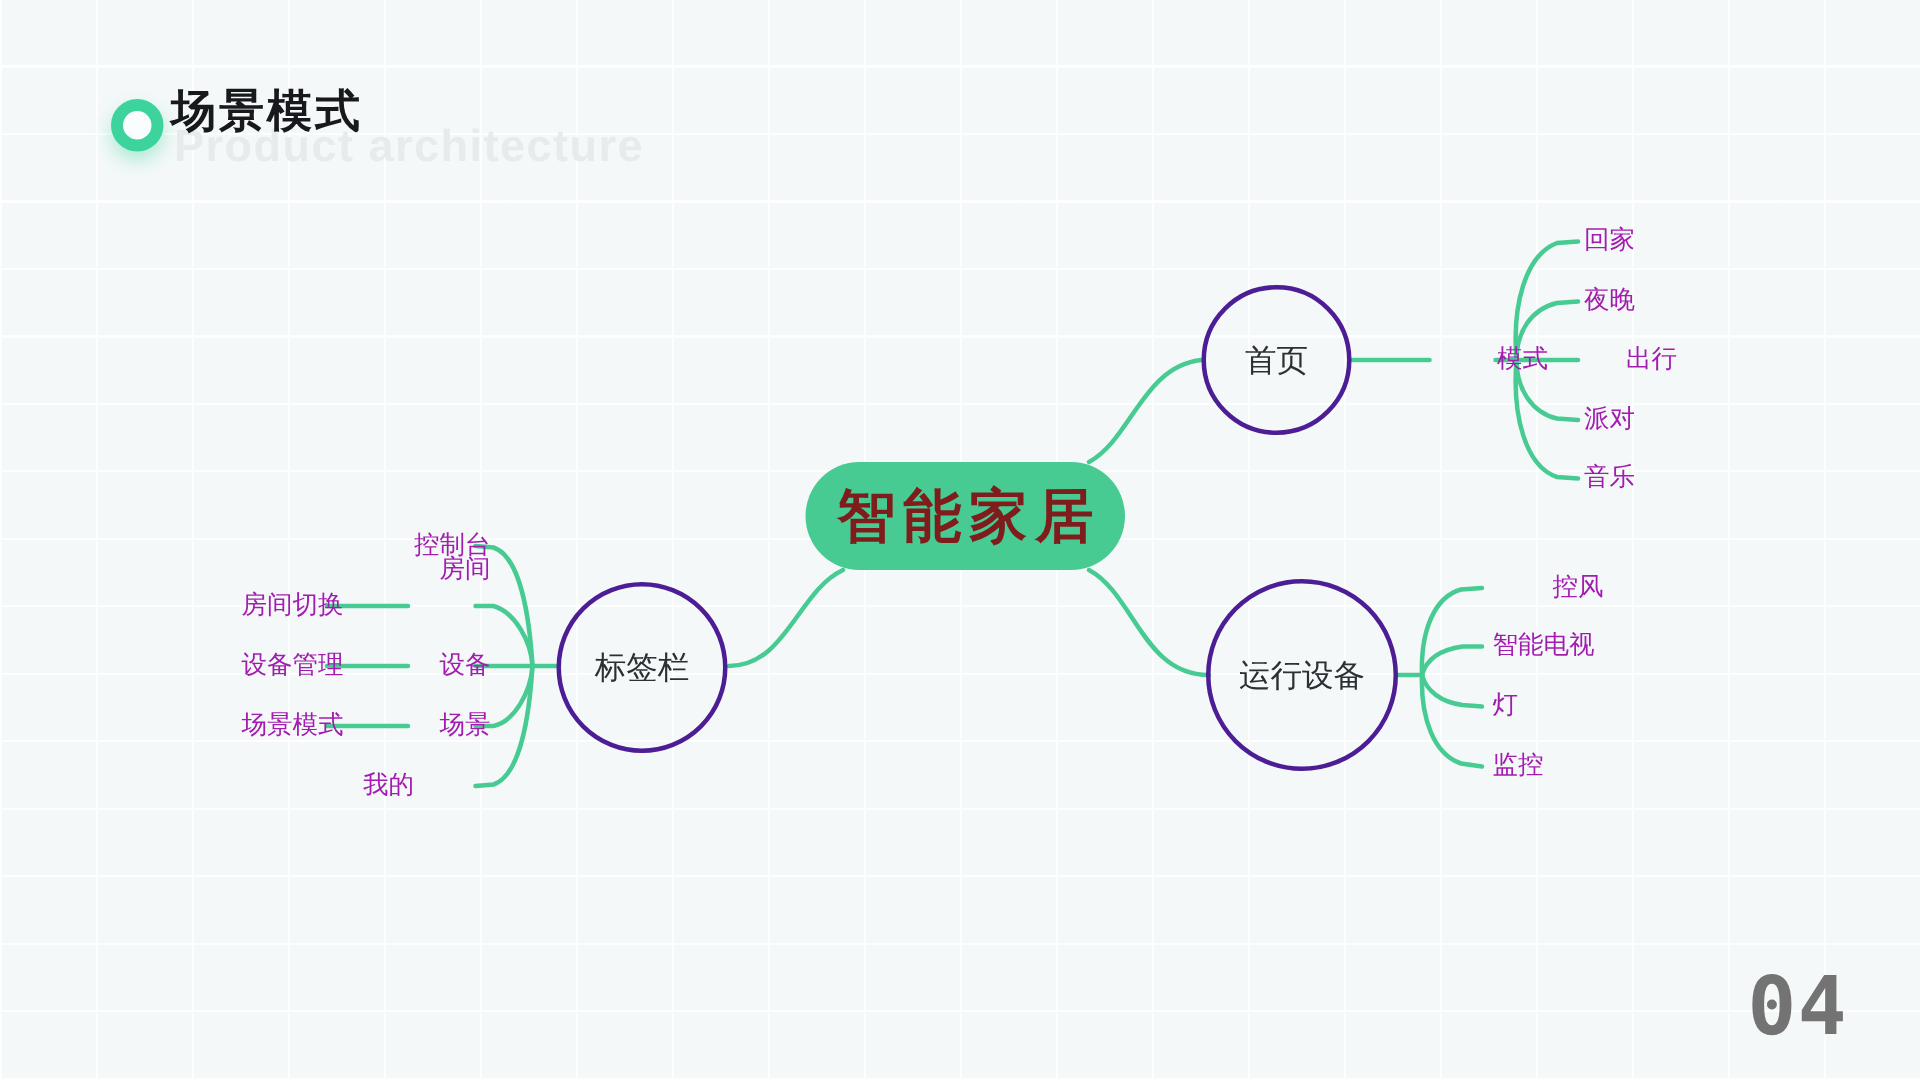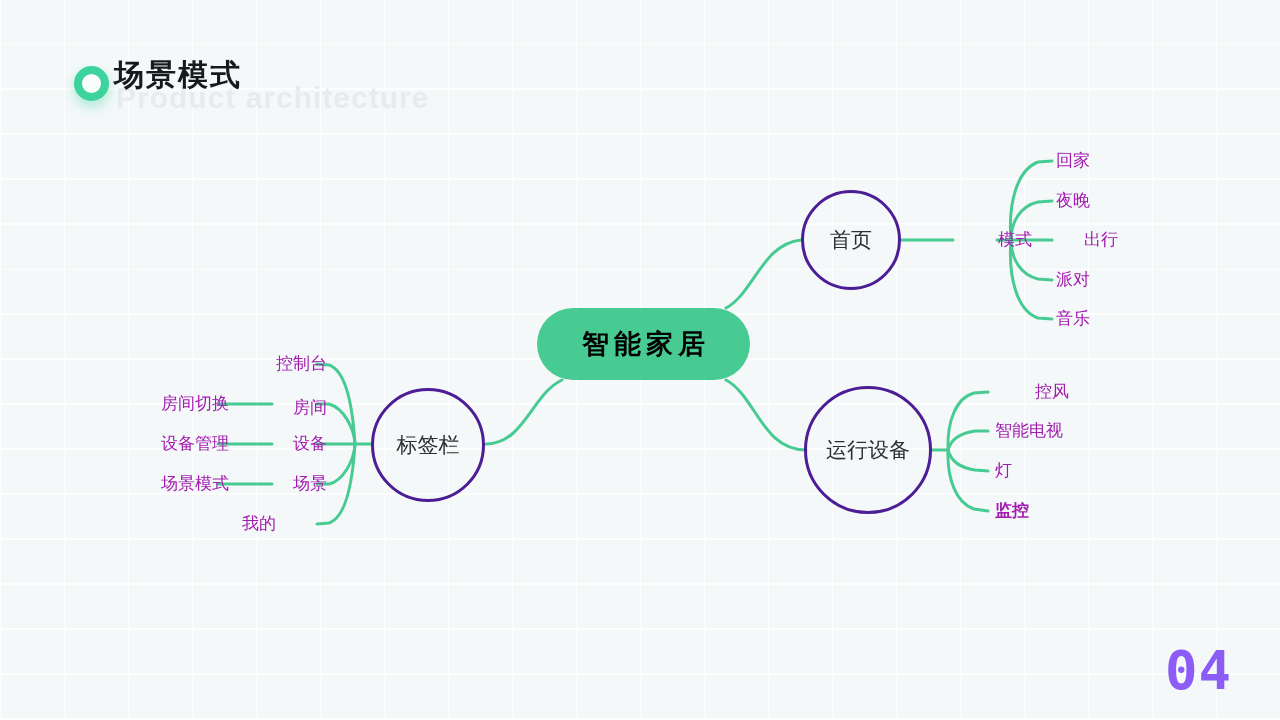--- a/index.html
+++ b/index.html
@@ -29,56 +29,56 @@
     font-size:30px;font-weight:700;color:#E8EBED;letter-spacing:1px;z-index:2;white-space:nowrap;
   }
 
   
   .node{
     position:absolute;display:flex;align-items:center;justify-content:center;
     box-sizing:border-box;color:#2C2F33;z-index:2;white-space:nowrap;
   }
   .pill{
     left:537px;top:308px;width:213px;height:72px;border-radius:36px;
-    background:#47CB92;color:#000000;font-size:27px;font-weight:700;letter-spacing:5px;text-indent:5px;
+    background:#47CB92;color:#7f1d1d;font-size:39px;font-weight:700;letter-spacing:5px;text-indent:5px;
   }
   .circle{border:3px solid #4c1d95;border-radius:50%;font-size:21px;background:transparent;}
   .c-home{left:801px;top:190px;width:100px;height:100px;}
   .c-dev{left:804px;top:386px;width:128px;height:128px;}
   .c-tab{left:371px;top:388px;width:114px;height:114px;}
 
   
   .lbl{
     position:absolute;transform:translateY(-50%);
     font-size:17px;color:#a21caf;white-space:nowrap;z-index:2;line-height:1.1;
   }
   .p-mode{left:998px;top:240px;}
   .p-hm0{left:1056px;top:161px;}
   .p-hm1{left:1056px;top:201px;}
   .p-hm2{left:1084px;top:240px;}
   .p-hm3{left:1056px;top:280px;}
   .p-hm4{left:1056px;top:319px;}
   .p-dev0{left:995px;top:392px;margin-left:40px;}
   .p-dev1{left:995px;top:431px;}
   .p-dev2{left:995px;top:471px;}
-  .p-dev3{left:995px;top:511px;font-weight:bold;}
+  .p-dev3{left:995px;top:511px;}
   .ra{text-align:right;}
   .p-tab0{right:969px;top:364px;}
-  .p-tab1{right:969px;top:408px;}
+  .p-tab1{right:969px;top:380px;}
   .p-tab2{right:969px;top:444px;}
   .p-tab3{right:969px;top:484px;}
   .p-tab4{right:1020px;top:524px;}
   .p-sub1{right:1067px;top:404px;}
   .p-sub2{right:1067px;top:444px;}
   .p-sub3{right:1067px;top:484px;margin-left:32px;}
 
   .pagenum{
     position:absolute;right:64px;top:644px;line-height:1;
     font-family:"DejaVu Sans Mono",monospace;font-weight:800;font-size:54px;
-    color:#8b5cf6;letter-spacing:1px;z-index:2;
+    color:#737373;letter-spacing:1px;z-index:2;
   }
 </style>
 </head>
 <body>
 
 <div class="stage">
 
   <svg class="edges" width="1280" height="720" viewBox="0 0 1280 720">
     <g stroke="#47CB92" stroke-width="3" fill="none" stroke-linecap="round">
 

